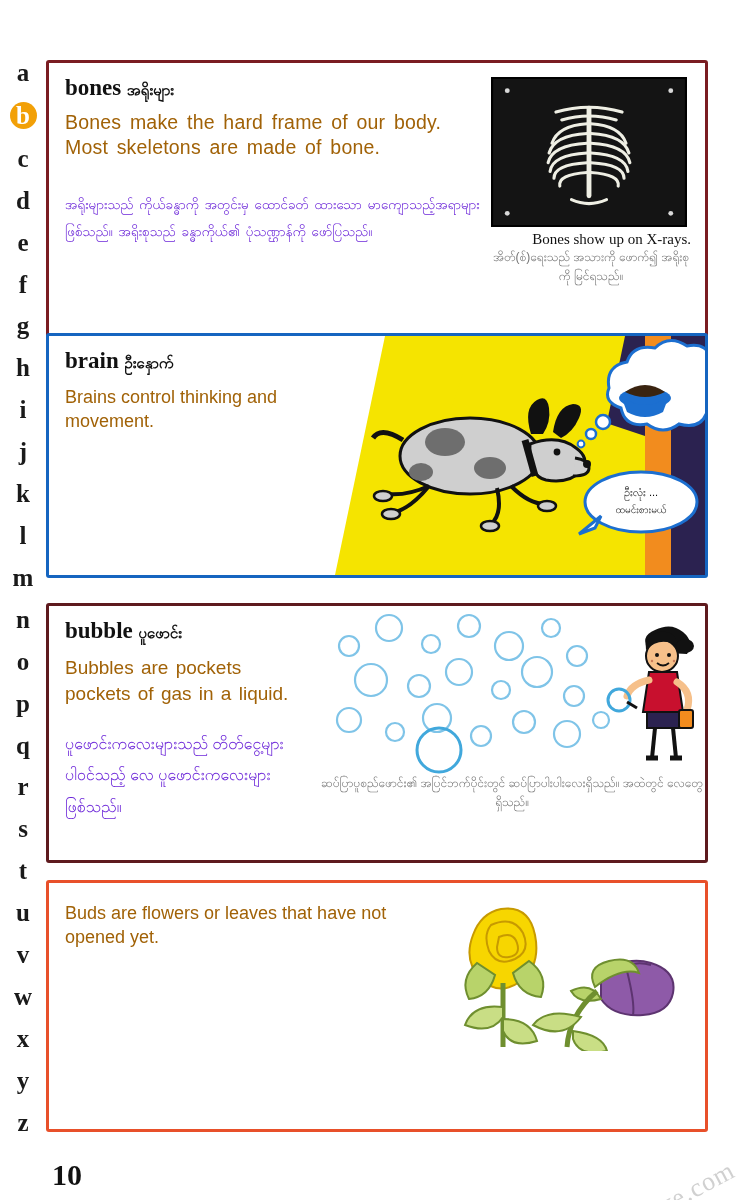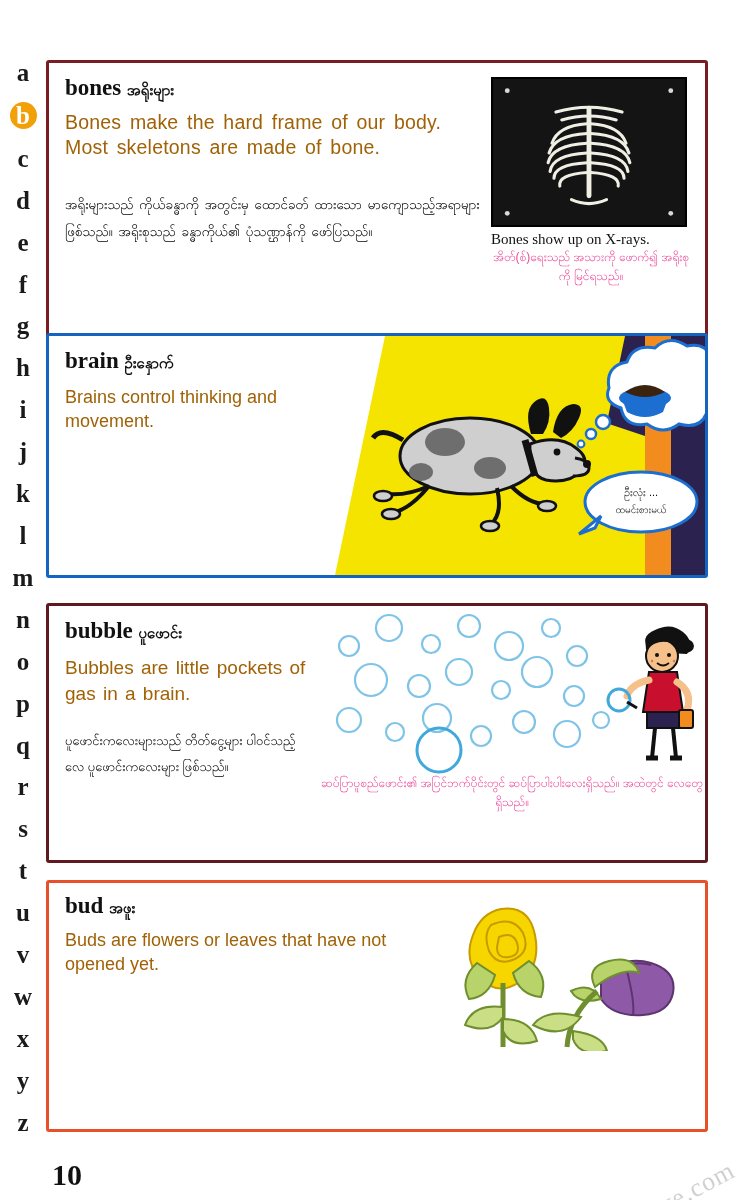--- a/index.html
+++ b/index.html
@@ -74,21 +74,21 @@
     font-weight: 700;
     font-family: "Liberation Sans", sans-serif;
   }
   .def-en {
     font-family: "Liberation Sans", sans-serif;
     color: #a16207;
     margin: 0;
   }
   .def-my {
     font-family: "Liberation Sans", sans-serif;
-    color: #000000;
+    color: #6d28d9;
     margin: 0;
   }
 
   
   #entry-bones .text-col {
     position: absolute; left: 16px; top: 12px; width: 420px;
   }
   #bones-def {
     font-size: 19.5px; line-height: 1.3; margin-top: 8px;
     letter-spacing: 0.2px;
@@ -101,46 +101,46 @@
   #bones-art-wrap {
     position: absolute; right: 14px; top: 14px; width: 200px;
   }
   #bones-art {
     width: 196px; height: 150px; background: #111; border: 2px solid #000;
     display: block;
   }
   .caption-en {
     font-family: "Liberation Serif", serif;
     font-size: 15px;
-    text-align: left;
+    text-align: right;
     color: #111;
     margin-top: 4px;
   }
   .caption-my {
     font-family: "Liberation Sans", sans-serif;
     font-size: 12px;
     text-align: center;
-    color: #ec4899;
+    color: #737373;
     line-height: 1.6;
   }
 
   
   #entry-brain .text-col {
     position: absolute; left: 16px; top: 12px; width: 265px;
   }
   #brain-def { font-size: 18px; line-height: 1.35; margin-top: 10px; }
   #brain-my  { font-size: 14.5px; line-height: 1.85; margin-top: 8px; }
   #brain-art { position: absolute; right: 0px; top: 0px; width: 380px; height: 239px; overflow: hidden; }
 
   
   #entry-bubble .text-col {
     position: absolute; left: 16px; top: 12px; width: 245px;
   }
   #bubble-def { font-size: 19px; line-height: 1.35; margin-top: 10px; word-spacing: 2px; }
-  #bubble-my  { font-size: 13px; line-height: 1.95; margin-top: 22px; }
+  #bubble-my  { font-size: 16px; line-height: 1.95; margin-top: 22px; }
   #bubble-art { position: absolute; left: 270px; top: 4px; width: 385px; height: 170px; overflow: hidden;}
   #bubble-caption { position: absolute; left: 272px; top: 168px; width: 382px; }
 
   
   #entry-bud .text-col {
     position: absolute; left: 16px; top: 10px; width: 340px;
   }
   #bud-def { font-size: 18px; line-height: 1.35; margin-top: 8px; }
   #bud-my  { font-size: 13.5px; line-height: 1.9; margin-top: 12px; }
   #bud-art { position: absolute; left: 356px; top: 8px; width: 296px; height: 160px; overflow: hidden; }
@@ -318,21 +318,21 @@
       <p class="def-en" id="brain-def">Brains control thinking and movement.</p>
     </div>
   </div>
 
   <div class="entry" id="entry-bubble">
     <div class="text-col">
       <p class="headword-line">
         <span>bubble</span>
         <span class="headword-my">ပူဖောင်း</span>
       </p>
-      <p class="def-en" id="bubble-def">Bubbles are little pockets of gas in a brain.</p>
+      <p class="def-en" id="bubble-def">Bubbles are pockets pockets of gas in a liquid.</p>
       <p class="def-my" id="bubble-my">ပူဖောင်းကလေးများသည် တိတ်ငွေ့များ ပါဝင်သည့် လေ ပူဖောင်းကလေးများ ဖြစ်သည်။</p>
     </div>
 
     <svg id="bubble-art" viewBox="0 0 385 170">
       <rect x="0" y="0" width="385" height="170" fill="#ffffff"></rect>
       <g fill="none" stroke="#7fc4e8" stroke-width="2.2">
         <circle cx="30" cy="36" r="10"></circle>
         <circle cx="70" cy="18" r="13"></circle>
         <circle cx="112" cy="34" r="9"></circle>
         <circle cx="150" cy="16" r="11"></circle>
@@ -390,24 +390,20 @@
       </g>
     </svg>
 
     <div id="bubble-caption">
       <div class="caption-my">ဆပ်ပြာပူစည်ဖောင်း၏ အပြင်ဘက်ပိုင်းတွင် ဆပ်ပြာပါးပါးလေးရှိသည်။ အထဲတွင် လေတွေရှိသည်။</div>
     </div>
   </div>
 
   <div class="entry" id="entry-bud">
     <div class="text-col">
-      <p class="headword-line">
-        <span>bud</span>
-        <span class="headword-my">အဖူး</span>
-      </p>
       <p class="def-en" id="bud-def">Buds are flowers or leaves that have not opened yet.</p>
     </div>
 
     <svg id="bud-art" viewBox="0 0 296 160">
       <rect x="0" y="0" width="296" height="160" fill="#ffffff"></rect>
 
       <g>
         <path d="M96 18 q28 -4 34 26 q6 30 -14 46 q-22 16 -40 -2 q-18 -18 -8 -44 q8 -22 28 -26z" fill="#f7d600" stroke="#c79a00" stroke-width="2"></path>
         <path d="M86 34 q22 -10 32 8 q8 18 -8 26 q-18 8 -26 -8 q-6 -16 2 -26z" fill="none" stroke="#c79a00" stroke-width="2"></path>
         <path d="M94 46 q14 -6 18 6 q4 12 -8 14 q-12 2 -12 -10z" fill="none" stroke="#c79a00" stroke-width="2"></path>

